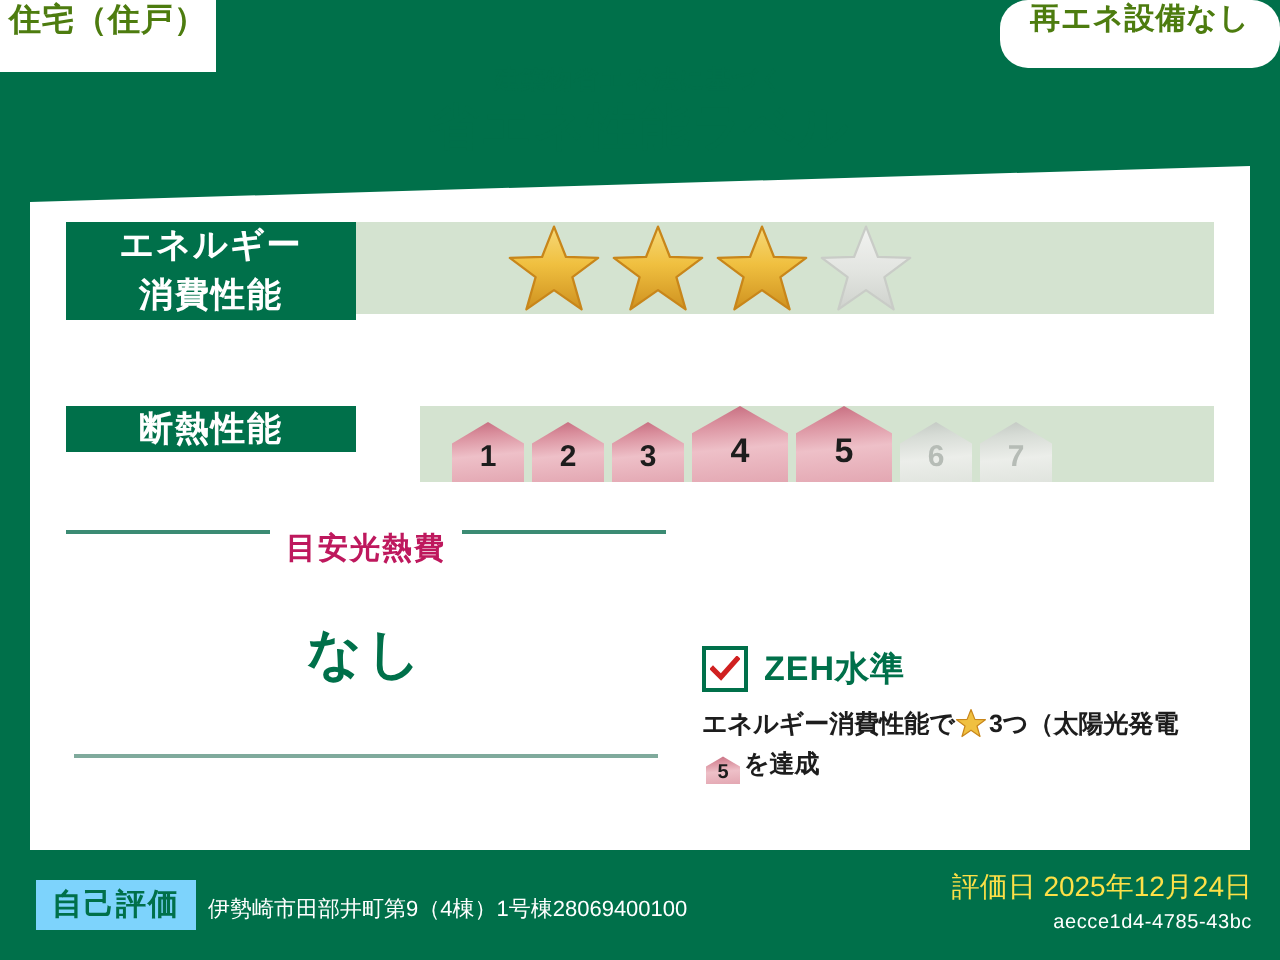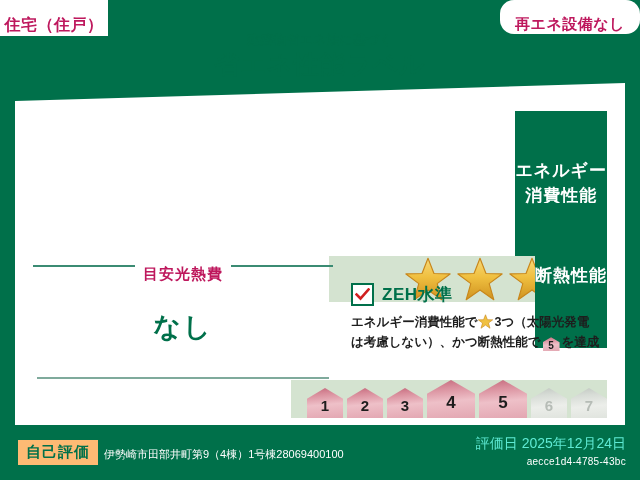--- a/index.html
+++ b/index.html
@@ -6,22 +6,22 @@
   body{
     width:640px;height:480px;overflow:hidden;
     background:#00704a;
     font-family:"Liberation Sans","DejaVu Sans",sans-serif;
     -webkit-font-smoothing:antialiased;
   }
   .label-root{position:relative;width:640px;height:480px;background:#00704a;}
 
   
   .tag{
-    position:absolute;background:#ffffff;color:#be185d;
-    font-weight:bold;display:flex;align-items:flex-end;justify-content:center;
+    position:absolute;background:#ffffff;color:#4d7c0f;
+    font-weight:bold;display:flex;align-items:flex-start;justify-content:center;
     letter-spacing:.5px;
   }
   #tag-left{left:0;top:0;width:108px;height:36px;font-size:16px;}
   #tag-right{right:0;top:0;width:140px;height:34px;font-size:15px;border-radius:14px;}
 
   
   .header-title{
     position:absolute;left:0;right:0;top:34px;height:66px;
     text-align:center;color:#00704a;pointer-events:none;
   }
@@ -29,21 +29,21 @@
   .header-main{font-size:25px;font-weight:bold;letter-spacing:1px;line-height:1.25;margin-top:1px;}
 
   
   .panel{
     position:absolute;left:15px;top:83px;width:610px;height:342px;
     background:#ffffff;
     clip-path:polygon(0 18px, 100% 0, 100% 100%, 0 100%);
   }
 
   
-  .row{position:absolute;display:flex;align-items:flex-end;flex-direction:column;}
+  .row{position:absolute;display:flex;align-items:flex-start;}
   #row-energy{left:18px;top:28px;width:574px;height:82px;}
   #row-insul{left:18px;top:120px;width:574px;height:54px;gap:32px;}
 
   .row-label{
     background:#00704a;color:#ffffff;font-weight:bold;
     display:flex;flex-direction:column;align-items:center;justify-content:center;
     letter-spacing:1px;flex:0 0 145px;
   }
   #row-energy .row-label{font-size:17px;line-height:1.45;}
   #row-insul  .row-label{font-size:17px;}
@@ -83,21 +83,21 @@
   .cost-head .hr{flex:1 1 auto;height:2px;background:#3b8b73;}
   .cost-head .txt{font-size:15px;font-weight:bold;letter-spacing:1px;white-space:nowrap;}
   .cost-value{
     position:absolute;left:0;top:44px;width:300px;text-align:center;
     font-size:27px;font-weight:bold;color:#00704a;letter-spacing:2px;
   }
   .cost-rule{position:absolute;left:4px;top:112px;width:292px;height:2px;background:#7faa9c;}
 
   
   .zeh{position:absolute;left:318px;top:18px;width:272px;}
-  .zeh-head{display:flex;align-items:center;gap:8px;}
+  .zeh-head{display:flex;align-items:center;gap:8px;margin-top:40px;}
   .chk{
     width:19px;height:19px;border:2px solid #00704a;background:#fff;
     display:flex;align-items:center;justify-content:center;flex:0 0 auto;
   }
   .chk svg{display:block;}
   .zeh-title{font-size:17px;font-weight:bold;color:#00704a;letter-spacing:.5px;}
   .zeh-desc{
     margin-top:6px;font-size:12.5px;line-height:1.62;color:#1d1d1d;
     font-weight:bold;letter-spacing:0;
   }
@@ -111,29 +111,29 @@
     clip-path:polygon(50% 0,100% 36%,100% 100%,0 100%,0 36%);
   }
   .inline-house .num{
     position:relative;z-index:2;display:block;text-align:center;
     font-size:10px;font-weight:bold;color:#1d1d1d;line-height:17px;
   }
 
   
   .footer{position:absolute;left:0;top:430px;width:640px;height:50px;color:#fff;}
   .self-eval{
-    position:absolute;left:18px;top:10px;background:#fdba74;color:#00704a;
+    position:absolute;left:18px;top:10px;background:#7dd3fc;color:#00704a;
     font-size:15px;font-weight:bold;letter-spacing:1px;padding:3px 8px;
   }
   .address{
     position:absolute;left:104px;top:17px;font-size:11px;color:#ffffff;letter-spacing:0;
     white-space:nowrap;
   }
   .eval-date{
-    position:absolute;right:14px;top:5px;font-size:14px;color:#5eead4;text-align:right;
+    position:absolute;right:14px;top:5px;font-size:14px;color:#fde047;text-align:right;
     white-space:nowrap;
   }
   .eval-id{
     position:absolute;right:14px;top:26px;font-size:10px;color:#ffffff;text-align:right;
     letter-spacing:.3px;white-space:nowrap;
   }
 </style>
 </head>
 <body>
 
@@ -244,21 +244,21 @@
             <svg width="15" height="13" viewBox="0 0 15 13">
               <polyline points="1.5,6.5 5.5,10.5 13.5,1.5" fill="none" stroke="#d02020" stroke-width="2.6" stroke-linecap="square" stroke-linejoin="miter"></polyline>
             </svg>
           </span>
           <span class="zeh-title">ZEH水準</span>
         </div>
         <div class="zeh-desc">
           <span>エネルギー消費性能で</span><svg class="inline-star" viewBox="0 0 100 96">
             <polygon points="50,3 63,36 98,37 70,58 80,93 50,72 20,93 30,58 2,37 37,36" fill="#f0c040" stroke="#c8861a" stroke-width="4" stroke-linejoin="round"></polygon>
           </svg><span>3つ（太陽光発電</span><br>
-          <span>は考慮しない）、かつ断熱性能で</span><span class="inline-house">
+          <span class="inline-house">
             <span class="shape"></span>
             <span class="num">5</span>
           </span><span>を達成</span>
         </div>
       </div>
 
     </div>
   </div>
 
   <div class="footer">

